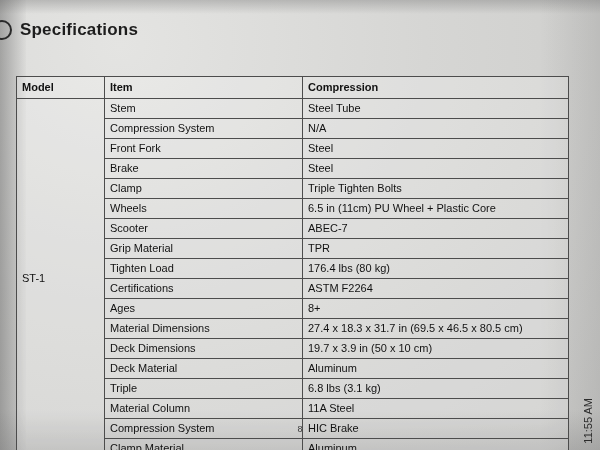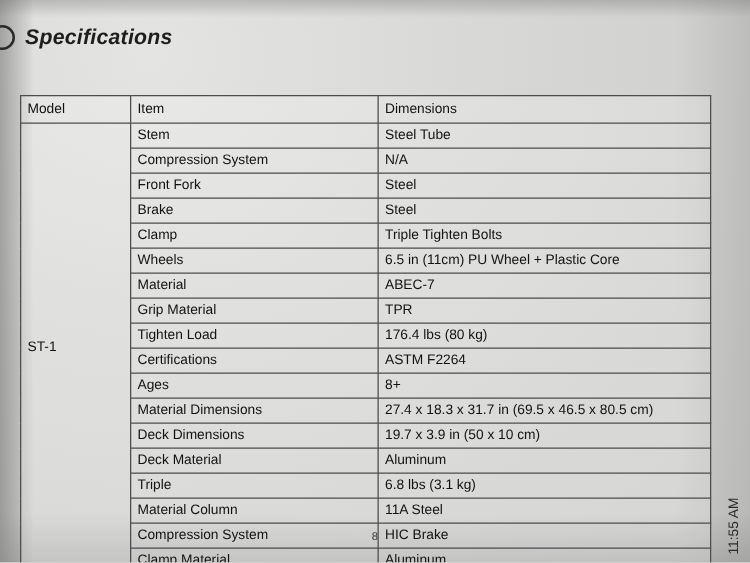--- a/index.html
+++ b/index.html
@@ -51,21 +51,20 @@
     pointer-events: none;
   }
 
   
   .heading-wrap {
     position: absolute;
     left: 0px;
     top: 20px;
     display: flex;
     align-items: center;
-    font-style: italic;
   }
   .heading-bullet {
     width: 16px;
     height: 16px;
     border: 2px solid #2a2a2a;
     border-radius: 50%;
     margin-left: -8px;
     margin-right: 8px;
     background: transparent;
   }
@@ -95,21 +94,21 @@
     color: #121212;
     padding: 2px 5px;
     height: 15px;
     line-height: 13px;
     text-align: left;
     vertical-align: middle;
     font-weight: normal;
     background: rgba(255,255,255,0.13);
   }
   table.spec th {
-    font-weight: normal;
+    font-weight: bold;
     font-size: 11px;
     height: 17px;
   }
   col.c-model { width: 88px; }
   col.c-item  { width: 198px; }
   col.c-param { width: 266px; }
   td.model-cell {
     text-align: center;
     font-weight: bold;
     font-size: 11px;
@@ -158,21 +157,21 @@
     <table class="spec">
       <colgroup>
         <col class="c-model">
         <col class="c-item">
         <col class="c-param">
       </colgroup>
       <thead>
         <tr>
           <th>Model</th>
           <th>Item</th>
-          <th>Dimensions</th>
+          <th>Compression</th>
         </tr>
       </thead>
       <tbody id="spec-body">
         <tr>
           <td class="model-cell" rowspan="18">ST-1</td>
           <td>Stem</td>
           <td>Steel Tube</td>
         </tr>
         <tr>
           <td>Compression System</td>
@@ -188,21 +187,21 @@
         </tr>
         <tr>
           <td>Clamp</td>
           <td>Triple Tighten Bolts</td>
         </tr>
         <tr>
           <td>Wheels</td>
           <td>6.5 in (11cm) PU Wheel + Plastic Core</td>
         </tr>
         <tr>
-          <td>Material</td>
+          <td>Scooter</td>
           <td>ABEC-7</td>
         </tr>
         <tr>
           <td>Grip Material</td>
           <td>TPR</td>
         </tr>
         <tr>
           <td>Tighten Load</td>
           <td>176.4 lbs (80 kg)</td>
         </tr>

